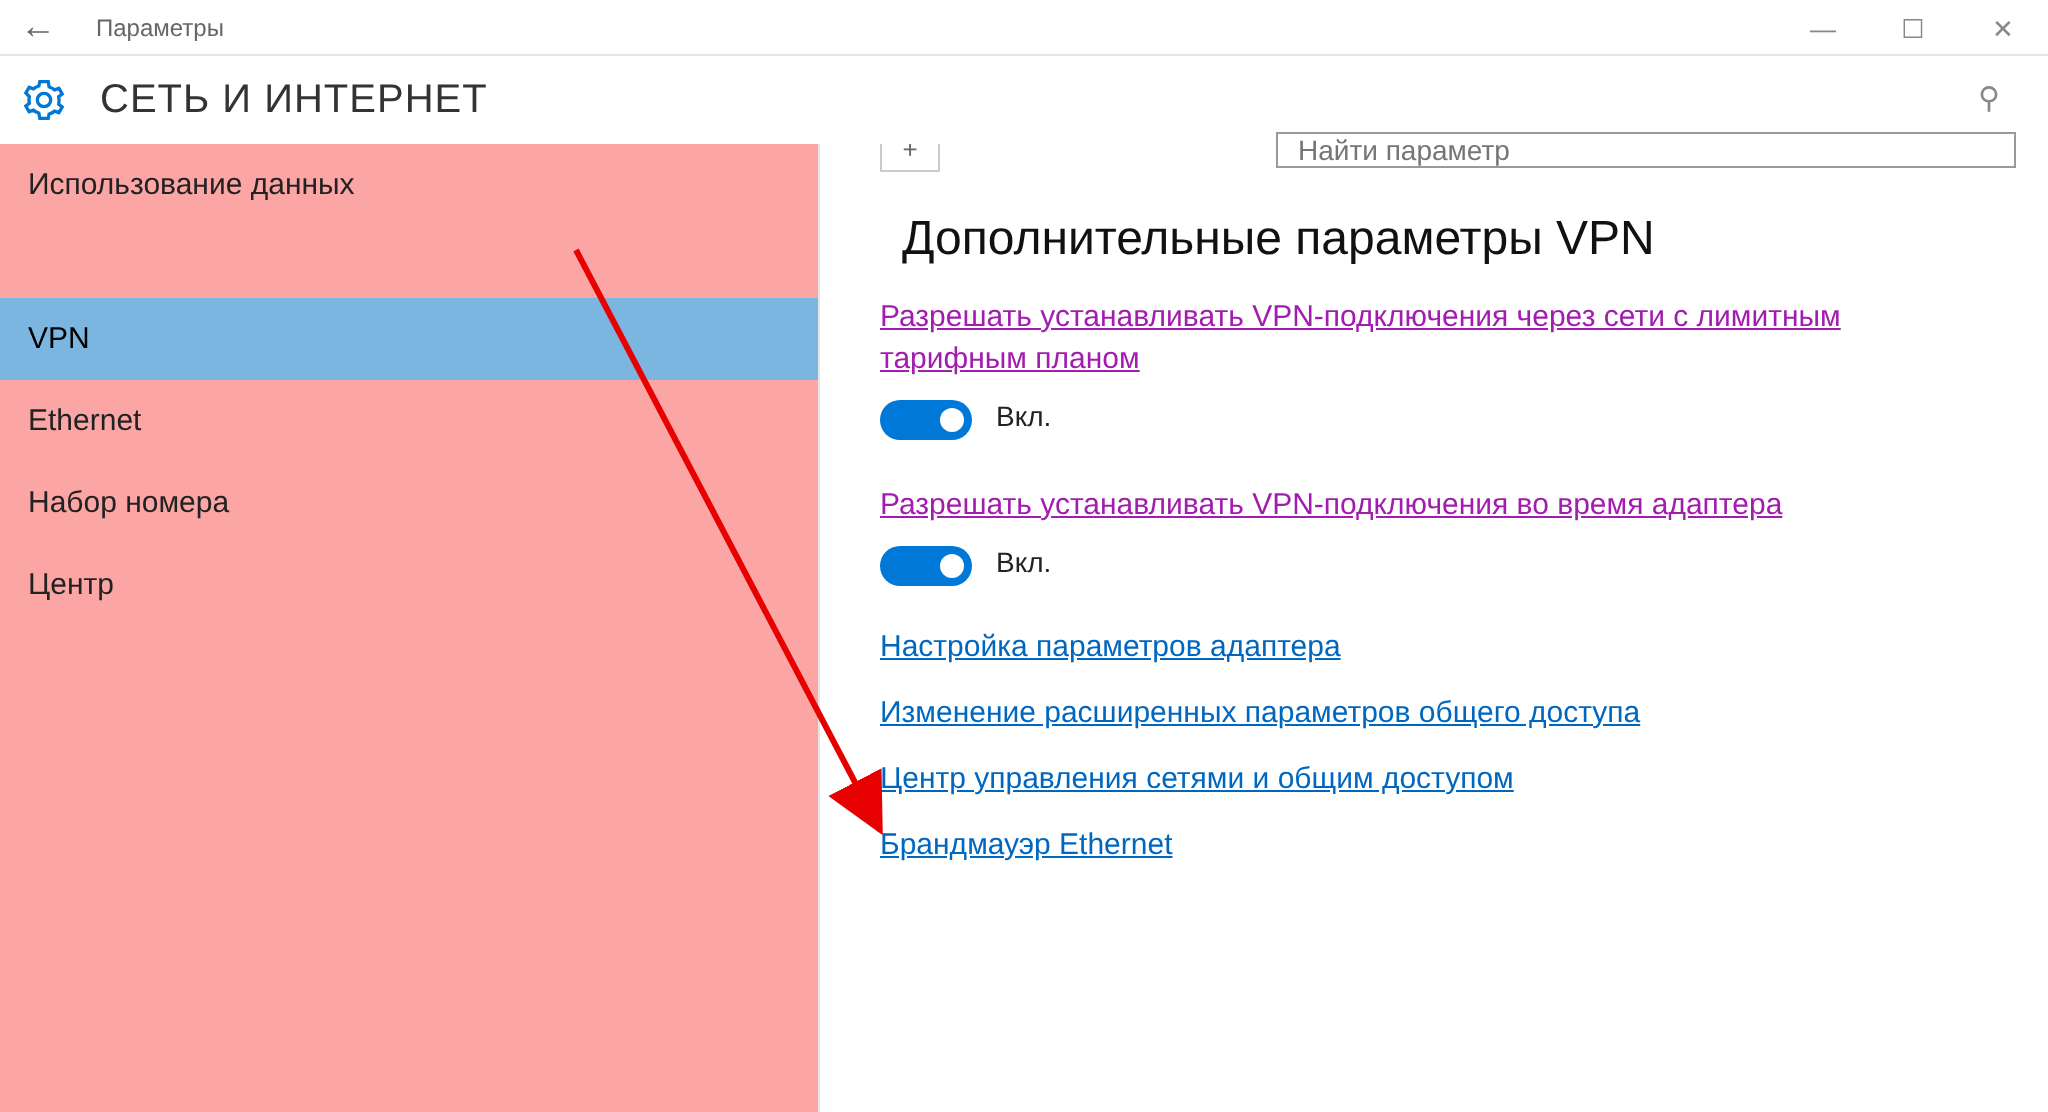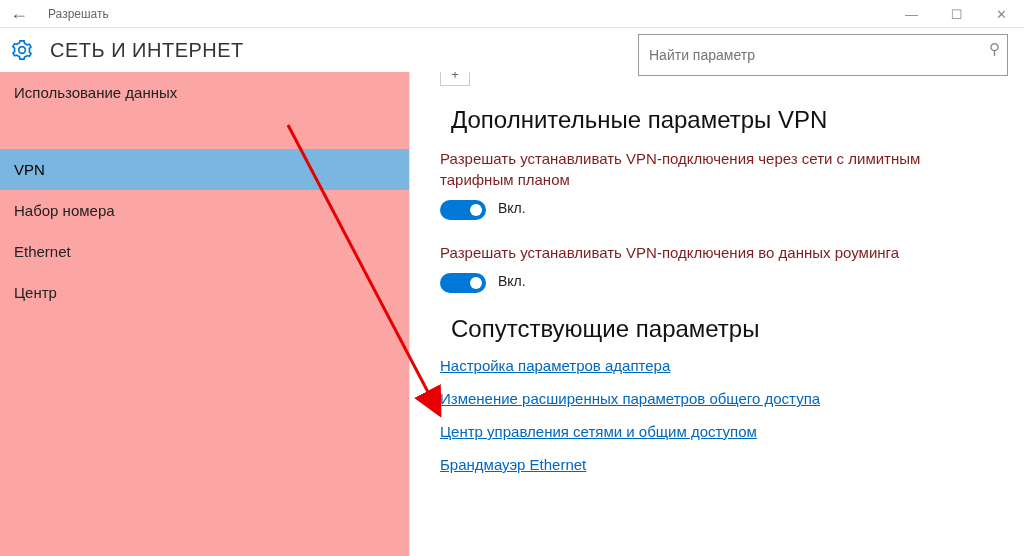--- a/index.html
+++ b/index.html
@@ -66,26 +66,27 @@
     color: #333;
   }
   .search-wrap {
     position: absolute;
     right: 16px;
     top: 6px;
     width: 370px;
   }
   .search {
     width: 100%;
-    height: 42px;
+    height: 18px;
     border: 1px solid #999;
     padding: 0 34px 0 10px;
     font-size: 14px;
     color: #666;
     outline: none;
+    margin-top: 32px;
   }
   .search-icon {
     position: absolute;
     right: 8px;
     top: 6px;
     color: #888;
     font-size: 15px;
   }
   .body {
     display: flex;
@@ -125,23 +126,24 @@
     margin-bottom: 18px;
   }
   h2.section {
     font-size: 24px;
     font-weight: 400;
     color: #111;
     margin: 20px 0 14px 11px;
   }
   .setting-label {
     font-size: 15px;
-    color: #7f1d1d;
+    color: #a21caf;
     margin-bottom: 10px;
     line-height: 1.4;
+    text-decoration: underline;
   }
   .toggle-row {
     display: flex;
     align-items: flex-start;
     margin-bottom: 22px;
   }
   .toggle {
     width: 46px;
     height: 20px;
     border-radius: 10px;
@@ -175,21 +177,21 @@
     position: absolute;
     pointer-events: none;
     z-index: 10;
   }
 </style>
 </head>
 <body>
 
 <div class="titlebar">
   <span class="back">←</span>
-  <span class="title">Разрешать</span>
+  <span class="title">Параметры</span>
   <div class="win-controls">
     <div>—</div>
     <div>☐</div>
     <div>✕</div>
   </div>
 </div>
 
 <div class="header">
   <svg class="gear" viewBox="0 0 24 24">
     <path fill="none" stroke="#0078d7" stroke-width="2" d="M12 8a4 4 0 1 0 0 8 4 4 0 0 0 0-8zm9 4c0-.7-.1-1.3-.2-2l2.1-1.6-2-3.4-2.5.9c-1-.8-2.1-1.4-3.3-1.7L14.5 1h-5l-.6 2.6c-1.2.3-2.3.9-3.3 1.7l-2.5-.9-2 3.4L3.2 10c-.1.7-.2 1.3-.2 2s.1 1.3.2 2l-2.1 1.6 2 3.4 2.5-.9c1 .8 2.1 1.4 3.3 1.7L9.5 23h5l.6-2.6c1.2-.3 2.3-.9 3.3-1.7l2.5.9 2-3.4-2.1-1.6c.1-.7.2-1.3.2-2z"></path>
@@ -198,47 +200,46 @@
   <div class="search-wrap">
     <input class="search" type="text" placeholder="Найти параметр" style="">
     <span class="search-icon">⚲</span>
   </div>
 </div>
 
 <div class="body">
   <div class="sidebar">
     <div class="side-item">Использование данных</div>
     <div class="side-item selected">VPN</div>
+    <div class="side-item">Ethernet</div>
     <div class="side-item">Набор номера</div>
-    <div class="side-item">Ethernet</div>
     <div class="side-item">Центр</div>
   </div>
 
   <div class="content">
     <div class="plus-remnant">+</div>
 
     <h2 class="section">Дополнительные параметры VPN</h2>
 
     <div class="setting-label">Разрешать устанавливать VPN-подключения через сети с лимитным тарифным планом</div>
     <div class="toggle-row">
       <div class="toggle">
           <div class="knob"></div>
         </div>
       <span class="toggle-state">Вкл.</span>
     </div>
 
-    <div class="setting-label">Разрешать устанавливать VPN-подключения во данных роуминга</div>
+    <div class="setting-label">Разрешать устанавливать VPN-подключения во время адаптера</div>
     <div class="toggle-row">
       <div class="toggle">
           <div class="knob"></div>
         </div>
       <span class="toggle-state">Вкл.</span>
     </div>
 
-    <h2 class="section">Сопутствующие параметры</h2>
 
     <a class="link">Настройка параметров адаптера</a>
     <a class="link">Изменение расширенных параметров общего доступа</a>
     <a class="link">Центр управления сетями и общим доступом</a>
     <a class="link">Брандмауэр Ethernet</a>
   </div>
 </div>
 
 <svg class="arrow-overlay" width="1024" height="556" style="left:0;top:0">
   <defs>

